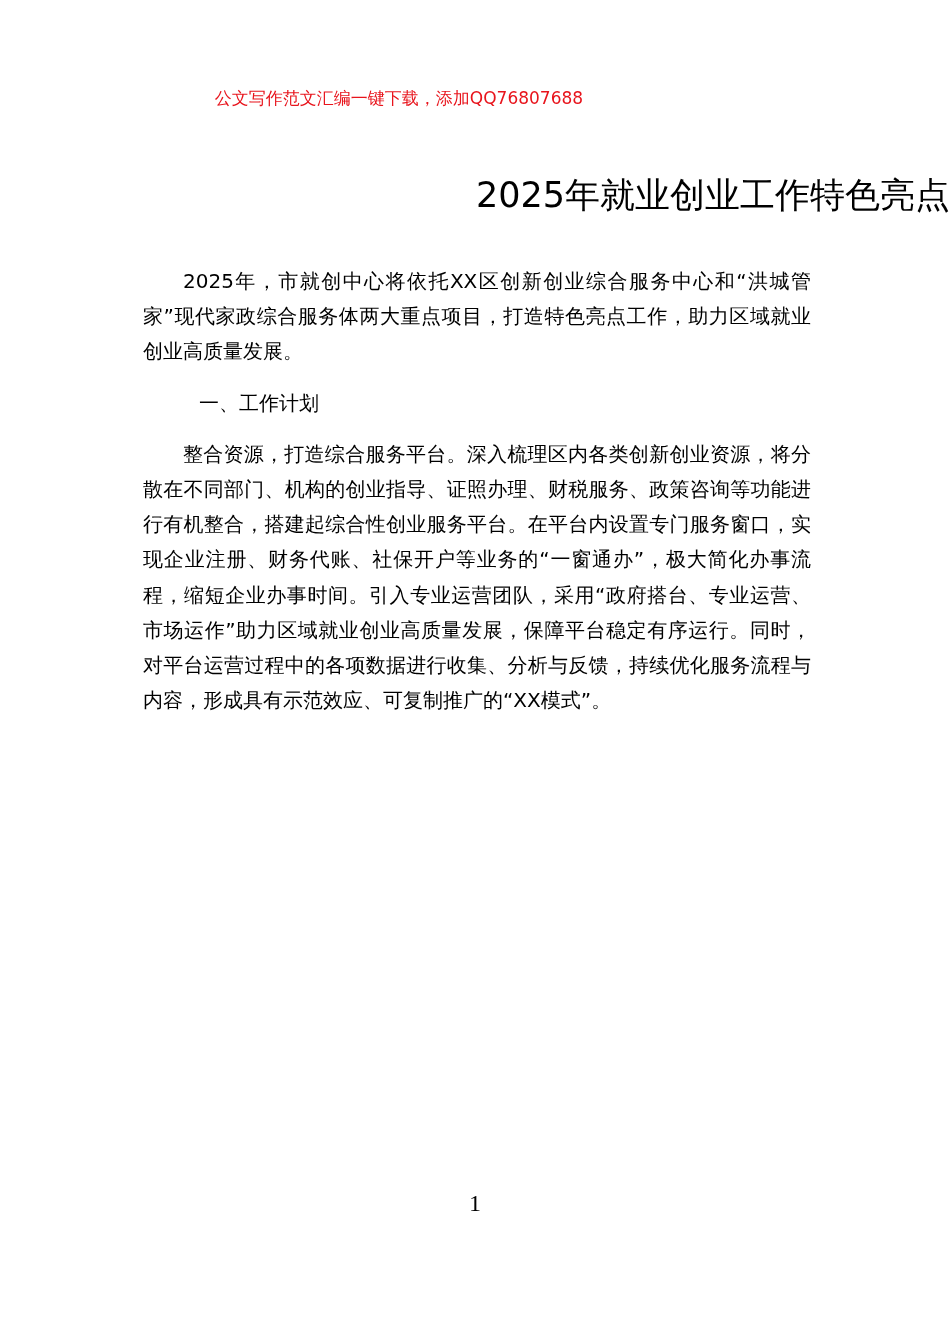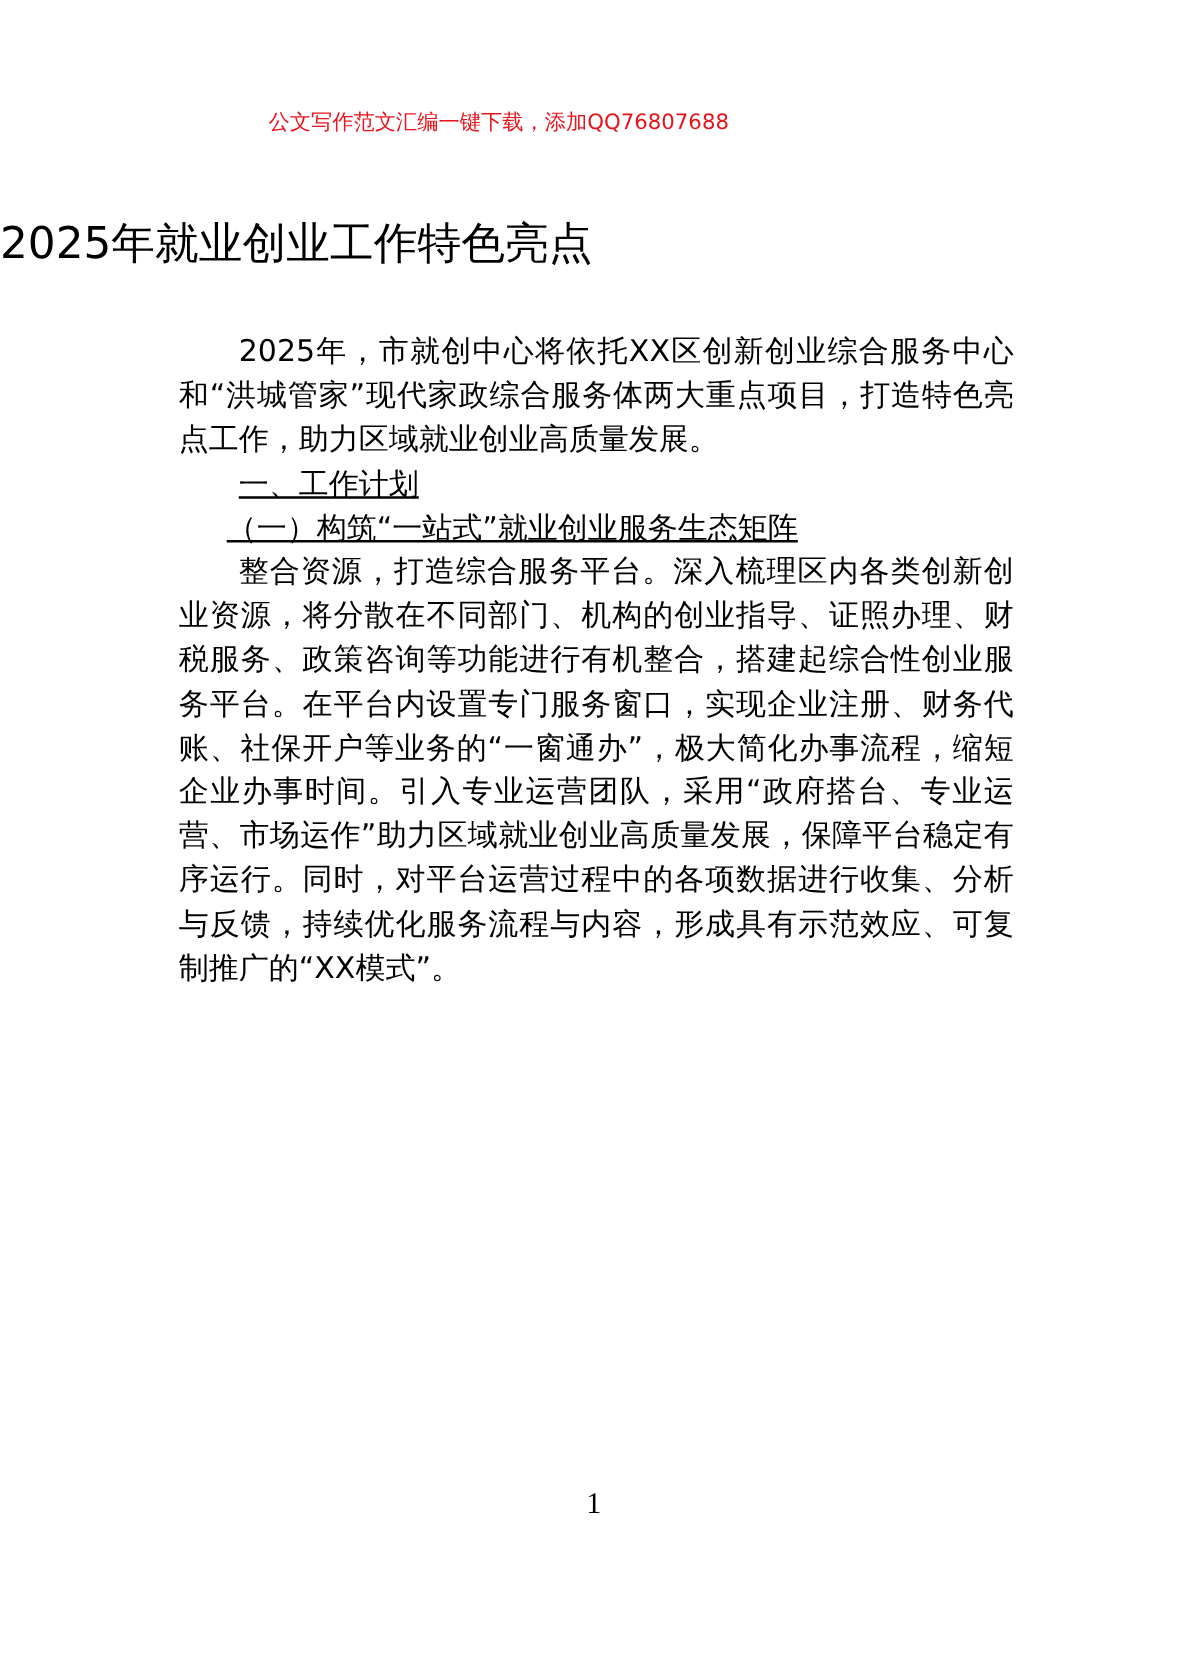--- a/index.html
+++ b/index.html
@@ -33,49 +33,48 @@
       line-height: 28px;
       color: #e8141c;
       font-family: "DejaVu Sans", "Liberation Sans", sans-serif;
       letter-spacing: 0px;
     }
     .doc-title {
       position: absolute;
       top: 170px;
       left: 0;
       width: 950px;
-      text-align: left;
+      text-align: right;
       font-size: 35px;
       line-height: 50px;
       font-family: "DejaVu Sans", "Liberation Serif", sans-serif;
       color: #000;
     }
     .body-text {
       position: absolute;
       top: 264px;
       left: 143px;
       width: 668px;
-      font-size: 24px;
+      font-size: 20px;
       line-height: 35.2px;
       font-family: "DejaVu Sans", "Liberation Sans", sans-serif;
       color: #000;
     }
     .para {
       margin: 0;
       padding: 0;
       text-indent: 2em;
       text-align: justify;
       text-justify: inter-character;
       word-break: break-all;
     }
     .heading-1, .heading-2 {
-      margin: 0;
+      margin: 16px;
       padding: 0;
       text-indent: 2em;
-      text-decoration: underline;
     }
     .heading-2 {
       text-indent: 1.6em;
     }
     .page-number {
       position: absolute;
       top: 1188px;
       left: 0;
       width: 950px;
       text-align: center;
@@ -92,21 +91,20 @@
 
   <div class="watermark">公文写作范文汇编一键下载，添加QQ76807688</div>
 
   <div class="doc-title">2025年就业创业工作特色亮点</div>
 
   <div class="body-text">
     <p class="para">2025年，市就创中心将依托XX区创新创业综合服务中心和“洪城管家”现代家政综合服务体两大重点项目，打造特色亮点工作，助力区域就业创业高质量发展。</p>
 
     <p class="heading-1">一、工作计划</p>
 
-    <p class="heading-2">（一）构筑“一站式”就业创业服务生态矩阵</p>
 
     <p class="para">整合资源，打造综合服务平台。深入梳理区内各类创新创业资源，将分散在不同部门、机构的创业指导、证照办理、财税服务、政策咨询等功能进行有机整合，搭建起综合性创业服务平台。在平台内设置专门服务窗口，实现企业注册、财务代账、社保开户等业务的“一窗通办”，极大简化办事流程，缩短企业办事时间。引入专业运营团队，采用“政府搭台、专业运营、市场运作”助力区域就业创业高质量发展，保障平台稳定有序运行。同时，对平台运营过程中的各项数据进行收集、分析与反馈，持续优化服务流程与内容，形成具有示范效应、可复制推广的“XX模式”。</p>
 
   </div>
 
   <div class="page-number">1</div>
 
 </div>
 
 </body></html>

